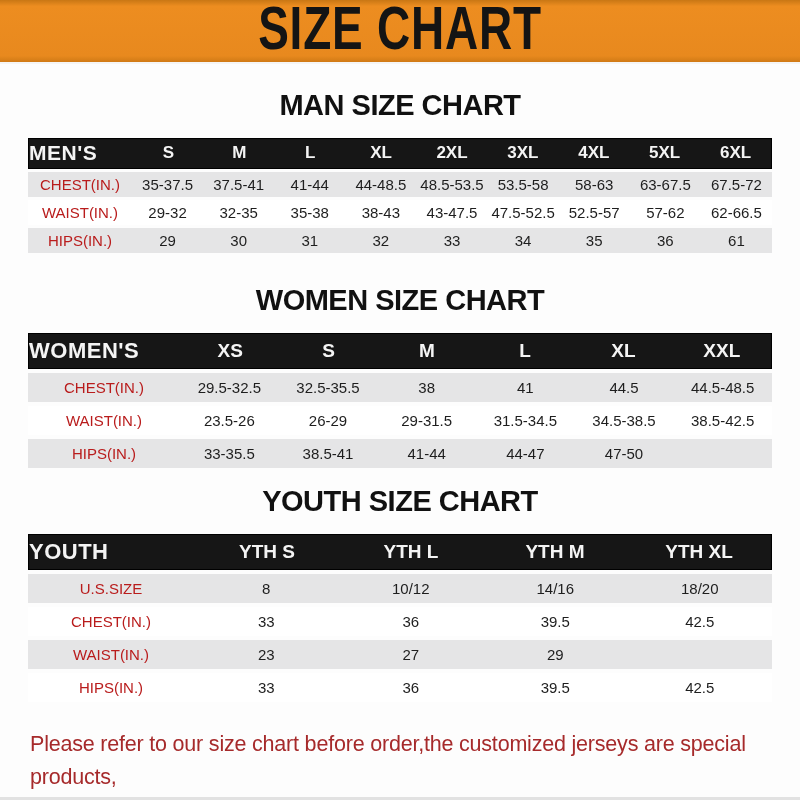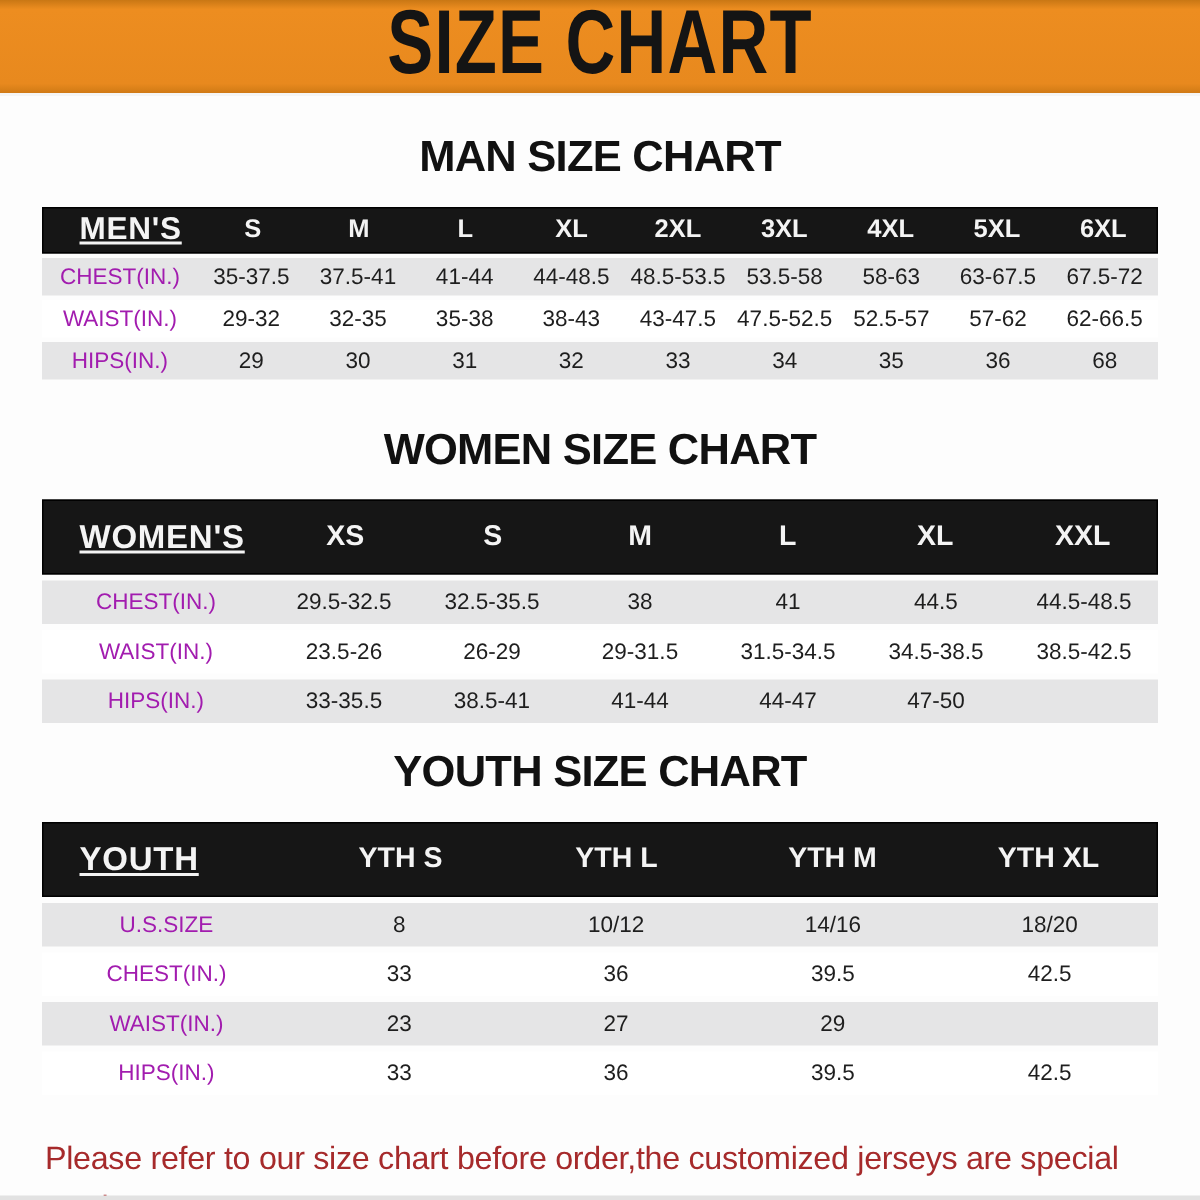--- a/index.html
+++ b/index.html
@@ -73,43 +73,42 @@
     color: #fff;
     border: 1px solid #000;
     box-sizing: border-box;
   }
   .thead .cell {
     color: #f4f4f4;
     font-weight: 700;
   }
   .thead .label-cell {
     justify-content: flex-start;
-    padding-left: 24px;
+    padding-left: 0;
     font-weight: 800;
     letter-spacing: 0.5px;
-    text-decoration: underline;
   }
   .size-table.men .thead { height: 31px; }
   .size-table.men .thead .cell { font-size: 17px; }
   .size-table.men .thead .label-cell { font-size: 21px; }
 
   .size-table.women .thead,
-  .size-table.youth .thead { height: 50px; }
+  .size-table.youth .thead { height: 36px; }
   .size-table.women .thead .cell,
   .size-table.youth .thead .cell { font-size: 19px; }
   .size-table.women .thead .label-cell,
   .size-table.youth .thead .label-cell { font-size: 22px; }
 
   .drow { margin-top: 3px; }
   .size-table.men .drow { height: 25px; }
   .size-table.women .drow,
   .size-table.youth .drow { height: 29px; margin-top: 4px; }
   .drow.striped { background: #e5e5e6; }
   .drow.plain   { background: #ffffff; }
-  .drow .label-cell { font-size: 15px; color: #a21caf; }
+  .drow .label-cell { font-size: 15px; color: #b91c1c; }
 
   .size-table.men   { --labelw: 104px; --cols: 9; }
   .size-table.women { --labelw: 152px; --cols: 6; }
   .size-table.youth { --labelw: 166px; --cols: 4; }
 
   
   .footer-note {
     margin: 26px 0 0 30px;
     font-size: 21.5px;
     line-height: 33px;
@@ -167,21 +166,21 @@
       <div class="trow drow striped">
         <div class="cell label-cell">HIPS(IN.)</div>
         <div class="cell">29</div>
         <div class="cell">30</div>
         <div class="cell">31</div>
         <div class="cell">32</div>
         <div class="cell">33</div>
         <div class="cell">34</div>
         <div class="cell">35</div>
         <div class="cell">36</div>
-        <div class="cell">68</div>
+        <div class="cell">61</div>
       </div>
     </div>
 </div>
 
 <div>
   <div class="section-heading heading-women">WOMEN SIZE CHART</div>
   <div class="size-table women">
       <div class="trow thead">
         <div class="cell label-cell">WOMEN'S</div>
         <div class="cell">XS</div>

